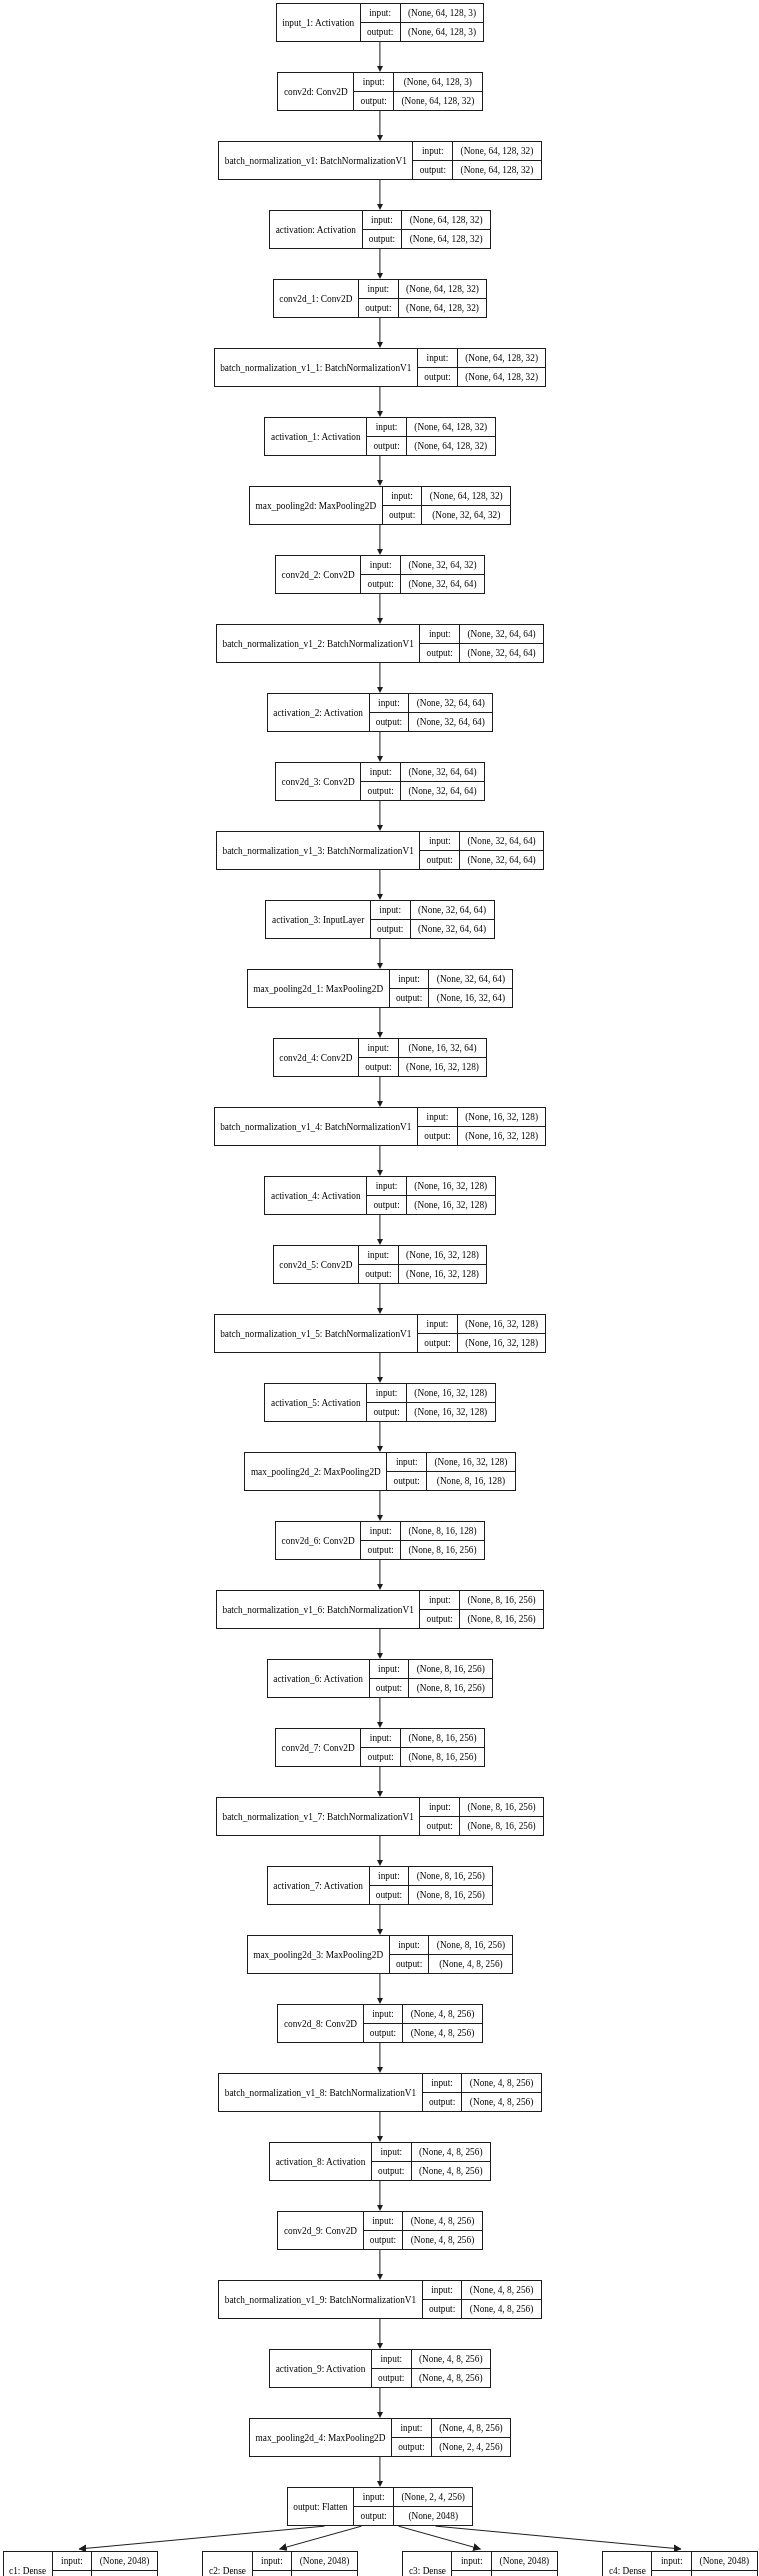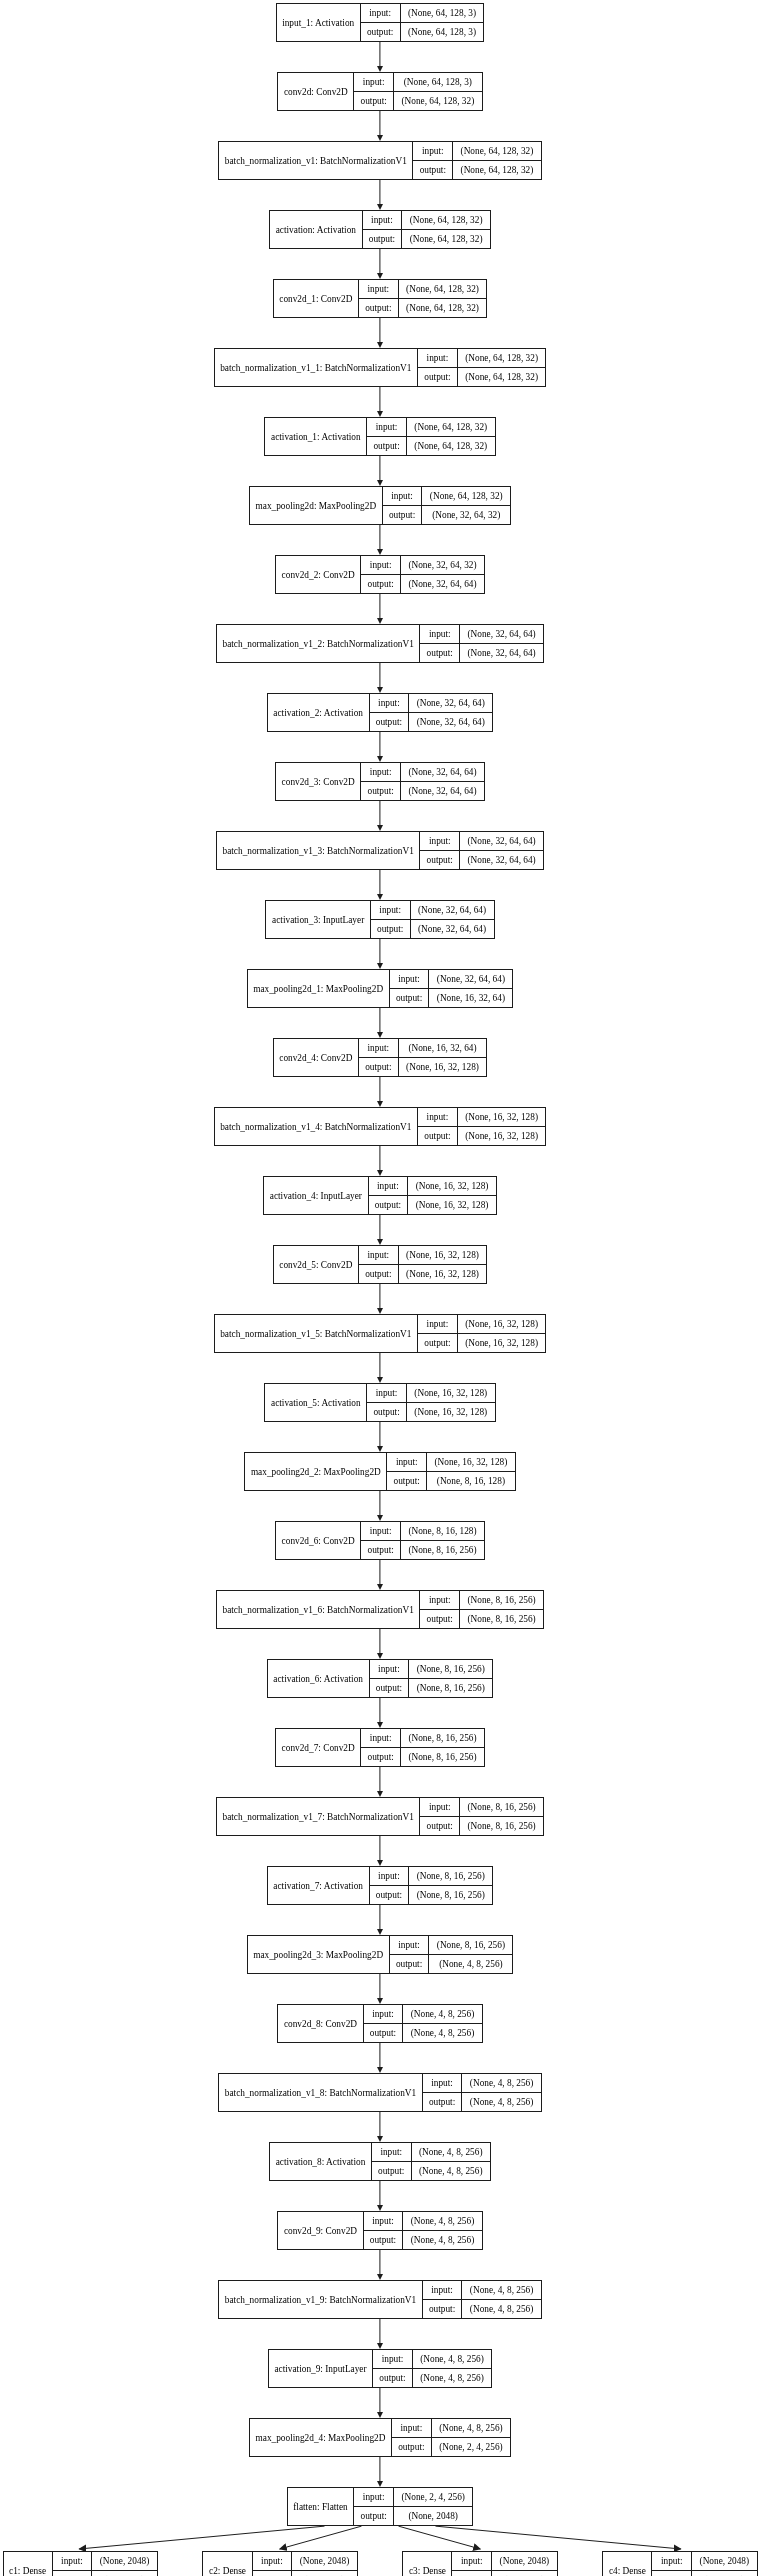--- a/index.html
+++ b/index.html
@@ -257,21 +257,21 @@
     <div class="cell name">batch_normalization_v1_4: BatchNormalizationV1</div>
     <div class="cell io-label row-in">input:</div>
     <div class="cell shape row-in">(None, 16, 32, 128)</div>
     <div class="cell io-label row-out">output:</div>
     <div class="cell shape row-out">(None, 16, 32, 128)</div>
   </div>
 
   <div class="arrow"></div>
 
   <div class="node">
-    <div class="cell name">activation_4: InputLayer</div>
+    <div class="cell name">activation_4: Activation</div>
     <div class="cell io-label row-in">input:</div>
     <div class="cell shape row-in">(None, 16, 32, 128)</div>
     <div class="cell io-label row-out">output:</div>
     <div class="cell shape row-out">(None, 16, 32, 128)</div>
   </div>
 
   <div class="arrow"></div>
 
   <div class="node">
     <div class="cell name">conv2d_5: Conv2D</div>
@@ -427,41 +427,41 @@
     <div class="cell name">batch_normalization_v1_9: BatchNormalizationV1</div>
     <div class="cell io-label row-in">input:</div>
     <div class="cell shape row-in">(None, 4, 8, 256)</div>
     <div class="cell io-label row-out">output:</div>
     <div class="cell shape row-out">(None, 4, 8, 256)</div>
   </div>
 
   <div class="arrow"></div>
 
   <div class="node">
-    <div class="cell name">activation_9: InputLayer</div>
+    <div class="cell name">activation_9: Activation</div>
     <div class="cell io-label row-in">input:</div>
     <div class="cell shape row-in">(None, 4, 8, 256)</div>
     <div class="cell io-label row-out">output:</div>
     <div class="cell shape row-out">(None, 4, 8, 256)</div>
   </div>
 
   <div class="arrow"></div>
 
   <div class="node">
     <div class="cell name">max_pooling2d_4: MaxPooling2D</div>
     <div class="cell io-label row-in">input:</div>
     <div class="cell shape row-in">(None, 4, 8, 256)</div>
     <div class="cell io-label row-out">output:</div>
     <div class="cell shape row-out">(None, 2, 4, 256)</div>
   </div>
 
   <div class="arrow"></div>
 
   <div class="node">
-    <div class="cell name">flatten: Flatten</div>
+    <div class="cell name">output: Flatten</div>
     <div class="cell io-label row-in">input:</div>
     <div class="cell shape row-in">(None, 2, 4, 256)</div>
     <div class="cell io-label row-out">output:</div>
     <div class="cell shape row-out">(None, 2048)</div>
   </div>
 </div>
   <svg id="fanout" width="760" height="25" viewBox="0 0 1229 40" xmlns="http://www.w3.org/2000/svg">
     <defs>
       <marker id="ah" viewBox="0 0 10 10" refX="9" refY="5" markerWidth="8" markerHeight="8" orient="auto">
         <path d="M0,0 L10,5 L0,10 z" fill="#1c1c1c"></path>

